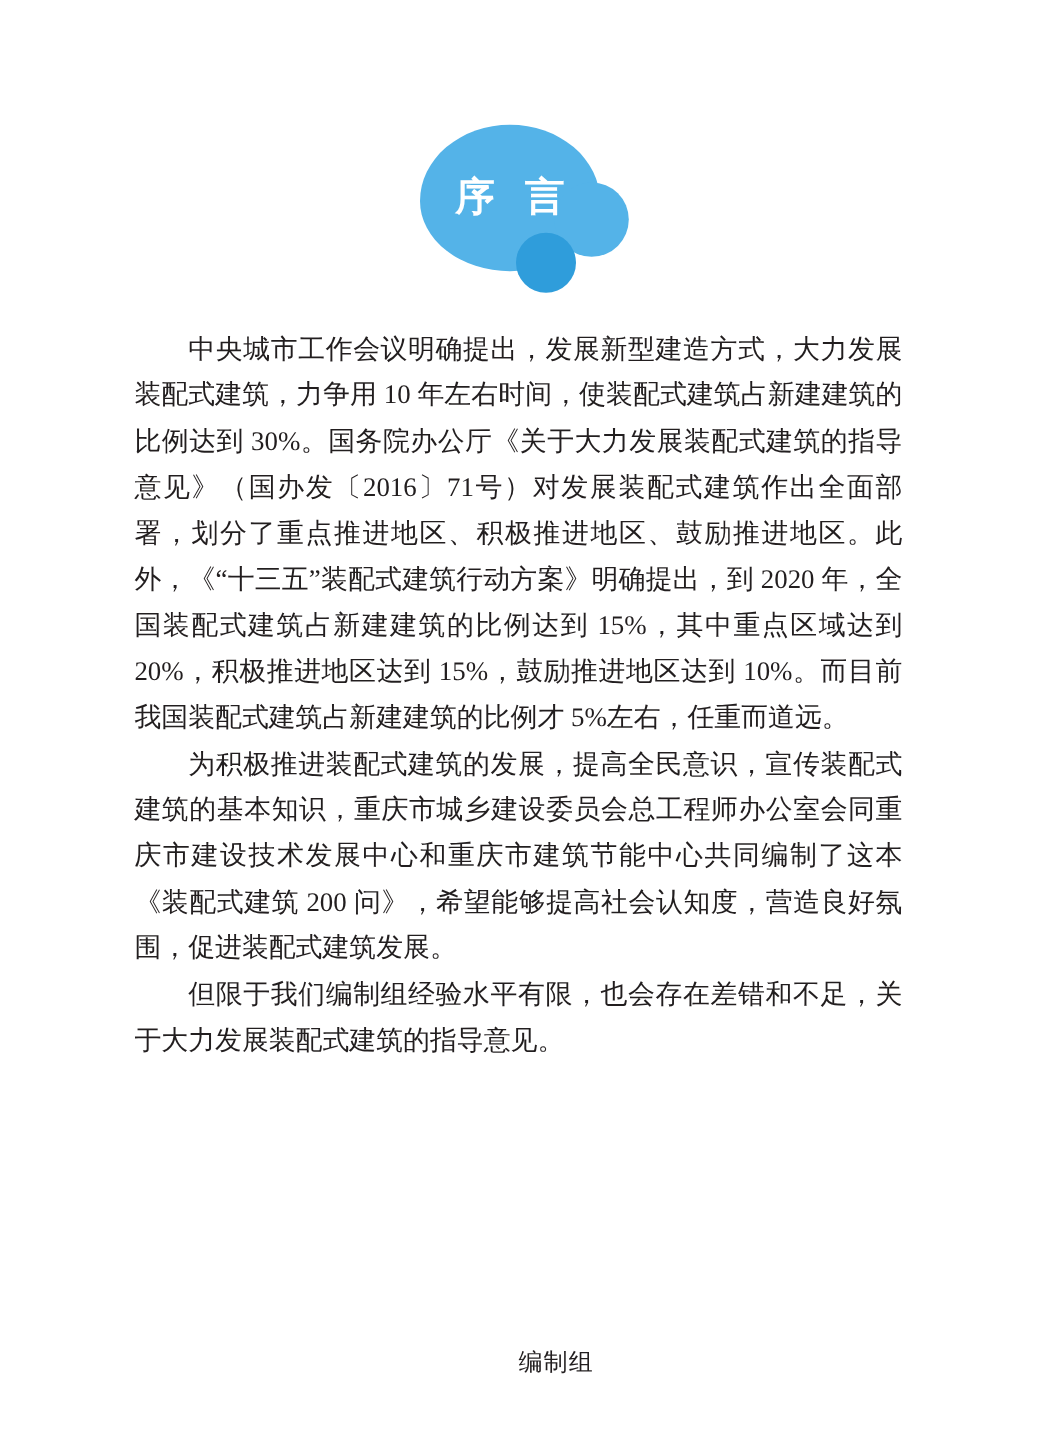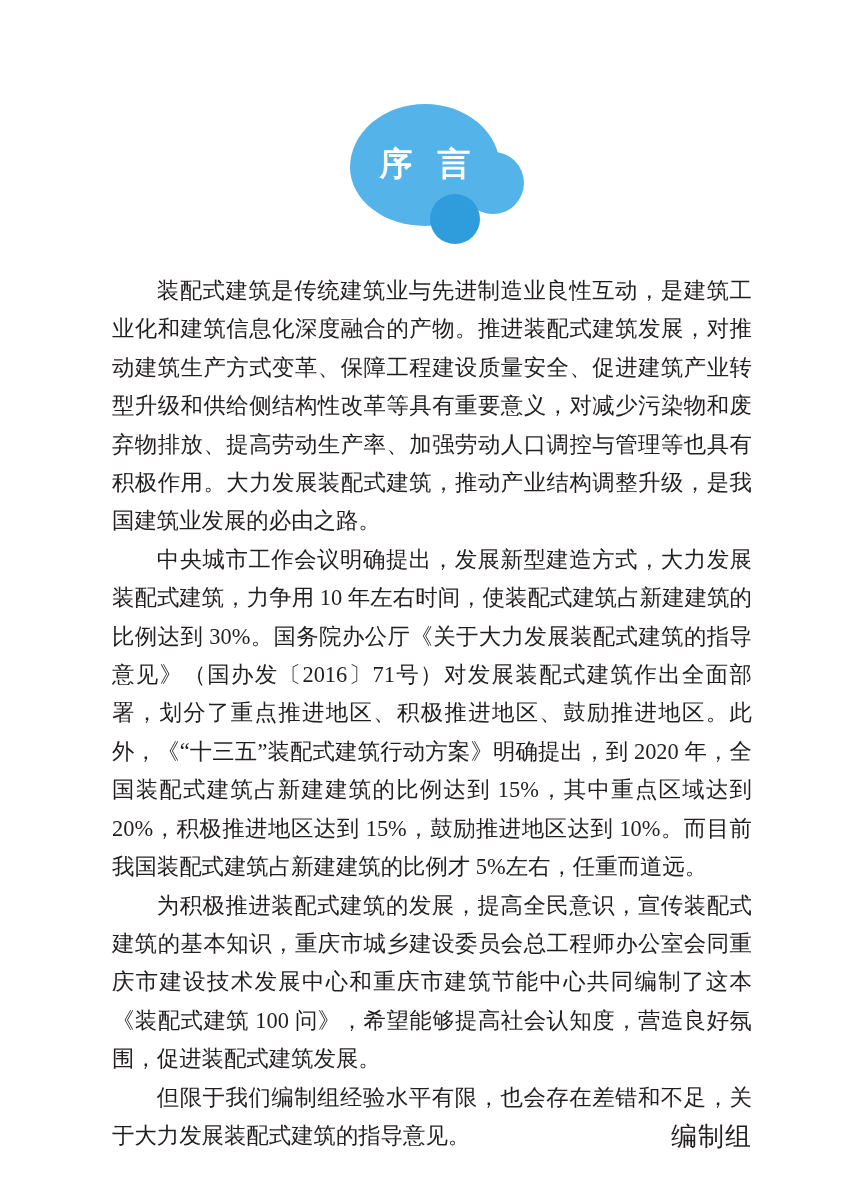--- a/index.html
+++ b/index.html
@@ -90,45 +90,43 @@
     margin: 0 0 0 0;
     text-indent: 2em;
   }
 
   
   .signature {
     position: absolute;
     right: 112px;
     top: 1118px;
     width: 320px;
-    text-align: right;
-    font-size: 26px;
+    font-size: 20px;
     line-height: 37px;
     color: #221e1f;
   }
   .signature div {
     letter-spacing: 1px;
   }
 </style>
 </head>
 <body>
 
 <div class="page">
 
   <div class="title-block">
     <div class="blob-main"></div>
     <div class="blob-bump"></div>
     <div class="blob-dot"></div>
     <div class="title-text">序 言</div>
   </div>
 
   <div class="body-text">
-    <p>装配式建筑是传统建筑业与先进制造业良性互动，是建筑工业化和建筑信息化深度融合的产物。推进装配式建筑发展，对推动建筑生产方式变革、保障工程建设质量安全、促进建筑产业转型升级和供给侧结构性改革等具有重要意义，对减少污染物和废弃物排放、提高劳动生产率、加强劳动人口调控与管理等也具有积极作用。大力发展装配式建筑，推动产业结构调整升级，是我国建筑业发展的必由之路。</p>
     <p>中央城市工作会议明确提出，发展新型建造方式，大力发展装配式建筑，力争用 10 年左右时间，使装配式建筑占新建建筑的比例达到 30%。国务院办公厅《关于大力发展装配式建筑的指导意见》（国办发〔2016〕71号）对发展装配式建筑作出全面部署，划分了重点推进地区、积极推进地区、鼓励推进地区。此外，《“十三五”装配式建筑行动方案》明确提出，到 2020 年，全国装配式建筑占新建建筑的比例达到 15%，其中重点区域达到 20%，积极推进地区达到 15%，鼓励推进地区达到 10%。而目前我国装配式建筑占新建建筑的比例才 5%左右，任重而道远。</p>
-    <p>为积极推进装配式建筑的发展，提高全民意识，宣传装配式建筑的基本知识，重庆市城乡建设委员会总工程师办公室会同重庆市建设技术发展中心和重庆市建筑节能中心共同编制了这本《装配式建筑 100 问》，希望能够提高社会认知度，营造良好氛围，促进装配式建筑发展。</p>
+    <p>为积极推进装配式建筑的发展，提高全民意识，宣传装配式建筑的基本知识，重庆市城乡建设委员会总工程师办公室会同重庆市建设技术发展中心和重庆市建筑节能中心共同编制了这本《装配式建筑 200 问》，希望能够提高社会认知度，营造良好氛围，促进装配式建筑发展。</p>
     <p>但限于我们编制组经验水平有限，也会存在差错和不足，关于大力发展装配式建筑的指导意见。</p>
   </div>
 
   <div class="signature">
     <div>编制组</div>
   </div>
 
 </div>
 
 </body></html>

